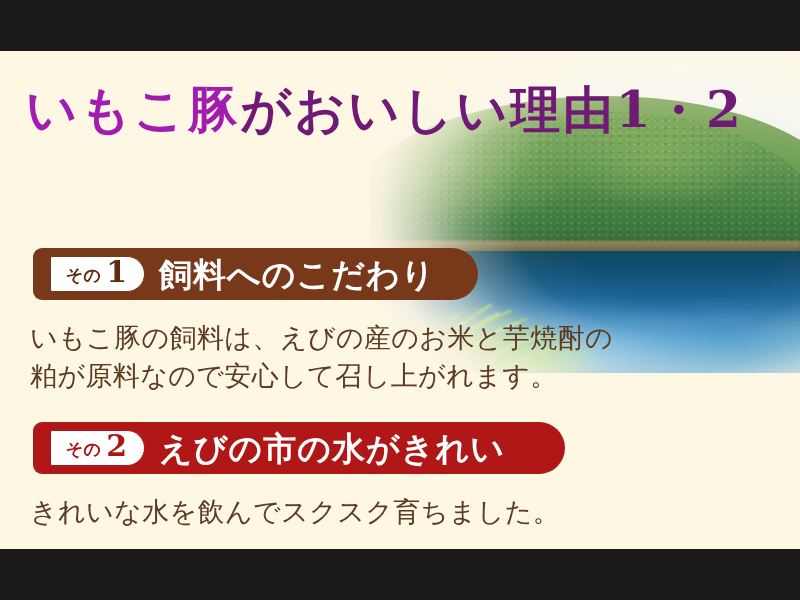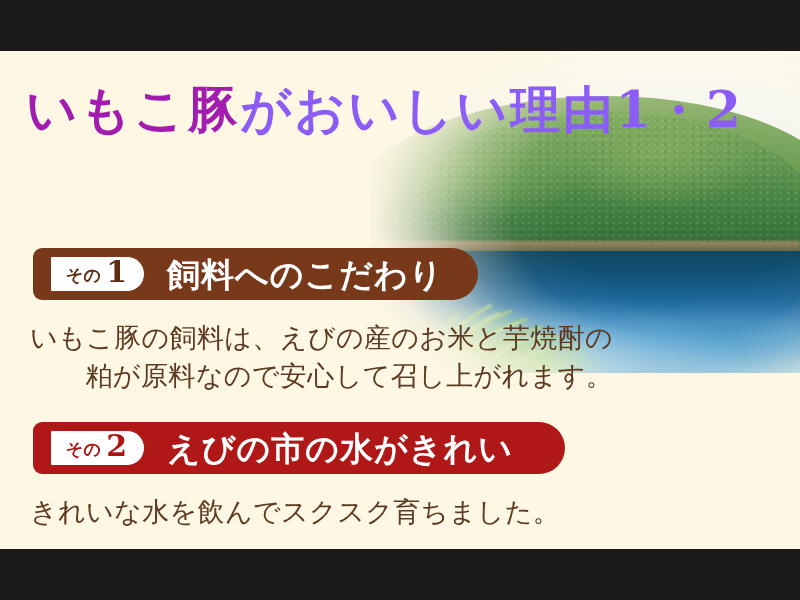--- a/index.html
+++ b/index.html
@@ -133,21 +133,21 @@
     top: 34px;
     width: 756px;
     white-space: nowrap;
     font-family: "DejaVu Serif", "Liberation Serif", serif;
     font-size: 50px;
     font-weight: 700;
     letter-spacing: 0.055em;
     line-height: 1;
   }
   #headline .hl-red  { color: #a21caf; }
-  #headline .hl-dark { color: #8b5cf6; }
+  #headline .hl-dark { color: #701a75; }
 
   
   .banner {
     position: absolute;
     left: 33px;
     height: 52px;
     border-radius: 9px 26px 26px 9px;
     display: flex;
     align-items: center;
     padding-left: 17px;
@@ -182,21 +182,21 @@
     font-weight: 700;
     margin-left: 5px;
     line-height: 1;
   }
   .banner.b1 .tag { border: 1px solid #78381a; }
   .banner.b1 .tag-sono, .banner.b1 .tag-num { color: #5e2a10; }
   .banner.b2 .tag { border: 1px solid #b01818; }
   .banner.b2 .tag-sono, .banner.b2 .tag-num { color: #ad1414; }
 
   .banner-title {
-    margin-left: 22px;
+    margin-left: 14px;
     color: #ffffff;
     font-family: "DejaVu Serif", "Liberation Serif", serif;
     font-size: 33px;
     font-weight: 700;
     letter-spacing: .03em;
     line-height: 1;
     white-space: nowrap;
   }
 
   
@@ -206,21 +206,21 @@
     color: #5d3a22;
     font-family: "DejaVu Serif", "Liberation Serif", serif;
     font-size: 27px;
     font-weight: 400;
     letter-spacing: .015em;
     line-height: 1.42;
     white-space: nowrap;
   }
   .para.p1 { top: 268px; }
   .para.p2 { top: 442px; }
-  .para .line { display: block; text-align: right; }
+  .para .line { display: block; }
 </style>
 </head>
 <body>
 
 <div id="stage">
 
   <div class="letterbox top"></div>
 
   <div id="canvas">
 

